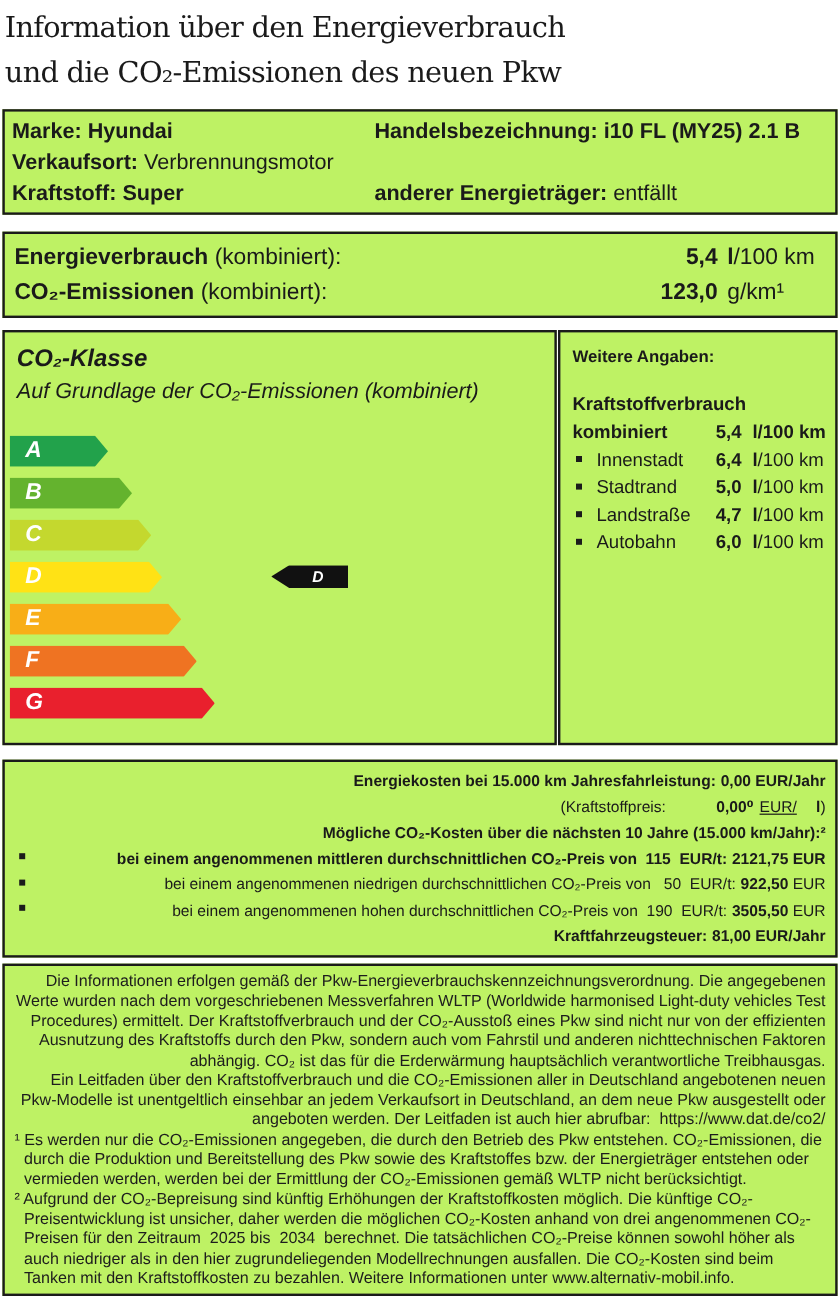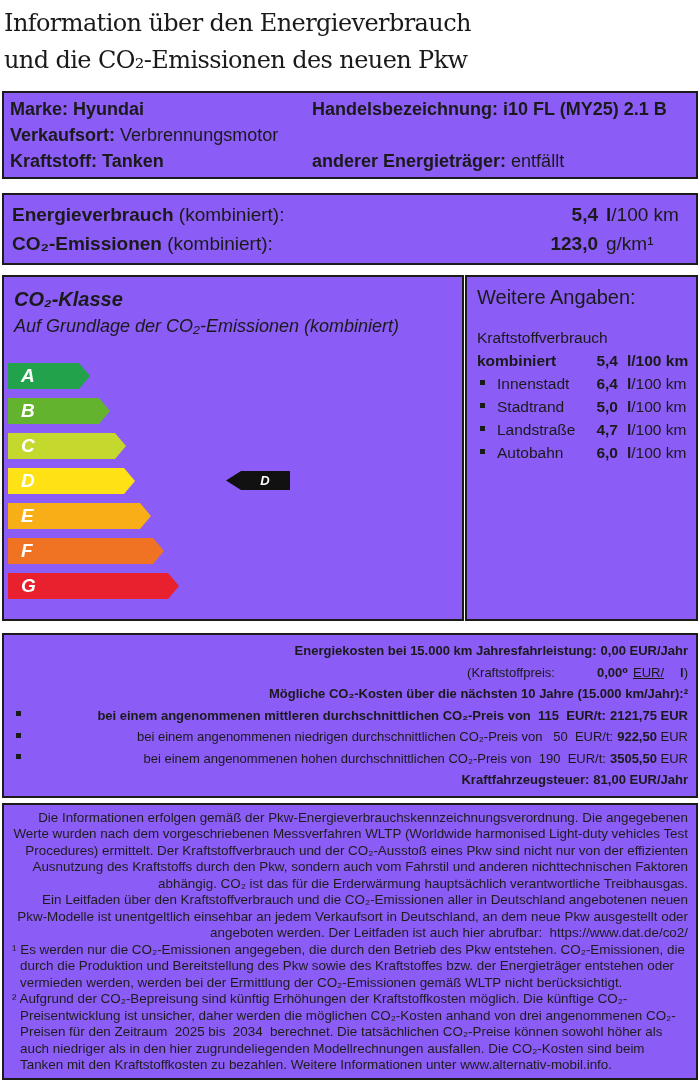--- a/index.html
+++ b/index.html
@@ -12,21 +12,21 @@
   .b{font-weight:700;}
 
   
   .title{
     font-family:"DejaVu Serif","Liberation Serif",serif;
     font-weight:400;font-size:24px;line-height:37px;
     letter-spacing:-0.6px;padding:5px 2px 0 2px;height:86px;
   }
 
   
-  .box{border:2px solid #1b1b1b;background:#8b5cf6;}
+  .box{border:2px solid #1b1b1b;background:#bef264;}
 
   
   .vbox{margin-top:5px;padding:3px 6px;font-size:18px;line-height:26px;}
   .vrow{display:flex;white-space:nowrap;}
   .vcol-l{width:302px;flex:none;overflow:hidden;}
   .vcol-r{flex:1;overflow:hidden;}
 
   
   .ebox{margin-top:14px;padding:5px 8px;font-size:19px;line-height:29px;}
   .erow{display:flex;align-items:baseline;white-space:nowrap;}
@@ -47,22 +47,22 @@
   .arrow span{margin-left:13px;}
   .marker{
     position:absolute;left:218px;top:3px;width:64px;height:19px;background:#111;
     clip-path:polygon(0 50%,15px 0,100% 0,100% 100%,15px 100%);
     color:#fff;font-weight:700;font-size:13px;line-height:19px;text-align:center;
   }
   .marker span{padding-left:14px;}
 
   
   .wbox{width:233px;flex:none;padding:8px 8px 8px 10px;font-size:15.5px;line-height:23px;}
-  .wbox h3{margin:0;font-size:20px;font-weight:400;line-height:24px;}
-  .whead{margin-top:17px;font-weight:400;}
+  .wbox h3{margin:0;font-size:14px;font-weight:700;line-height:24px;}
+  .whead{margin-top:17px;font-weight:700;}
   .wrow{display:flex;align-items:center;white-space:nowrap;}
   .wrow .sq{width:5px;height:5px;background:#1b1b1b;flex:none;margin:0 12px 3px 3px;align-self:center;}
   .wrow .lbl{flex:1;overflow:hidden;}
   .wrow .val{width:36px;text-align:right;font-weight:700;flex:none;}
   .wrow .unit{width:70px;padding-left:9px;flex:none;}
   .wrow.allb{font-weight:700;}
 
   
   .kbox{margin-top:12px;padding:5px 8px;font-size:13px;line-height:21.5px;text-align:right;}
   .krow{display:flex;align-items:baseline;white-space:nowrap;}
@@ -99,21 +99,21 @@
   </div>
   <div class="vrow">
     <div>
       <span class="b">Verkaufsort:</span>
       <span>Verbrennungsmotor</span>
     </div>
   </div>
   <div class="vrow">
     <div class="vcol-l">
       <span class="b">Kraftstoff:</span>
-      <span class="b">Tanken</span>
+      <span class="b">Super</span>
     </div>
     <div class="vcol-r">
       <span class="b">anderer Energieträger:</span>
       <span>entfällt</span>
     </div>
   </div>
 </div>
 
 <div class="box ebox">
   <div class="erow">

